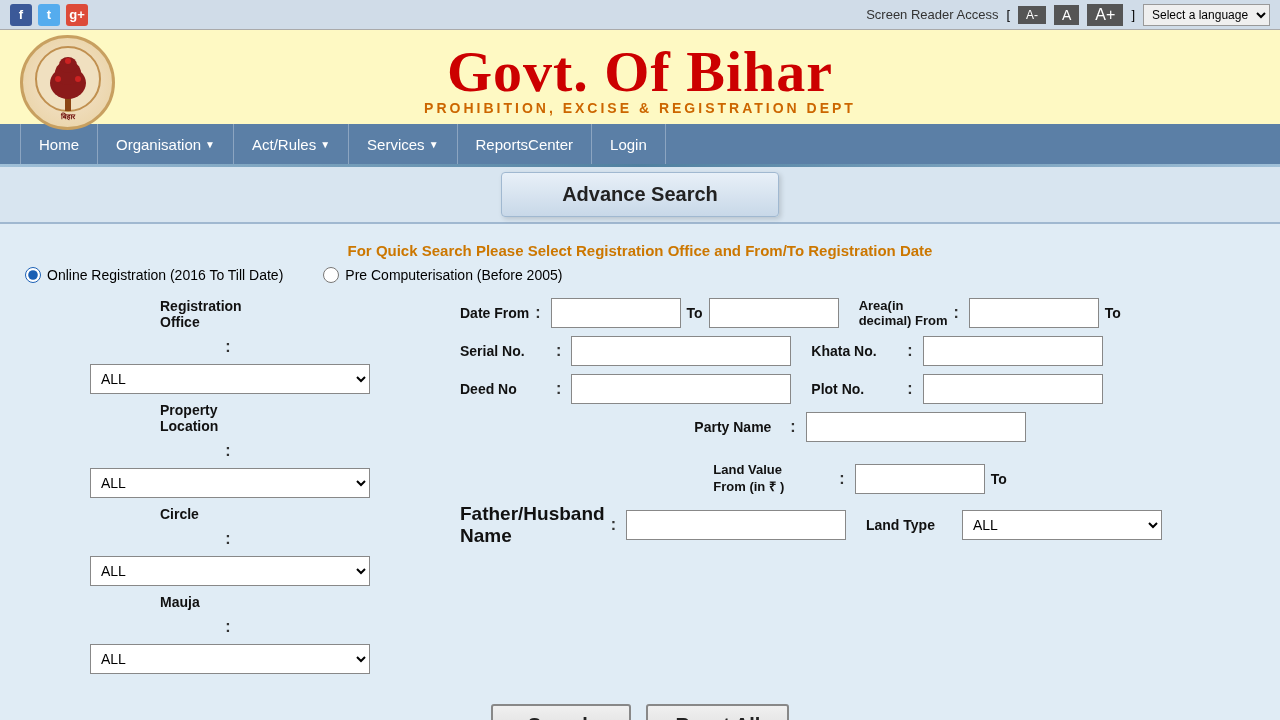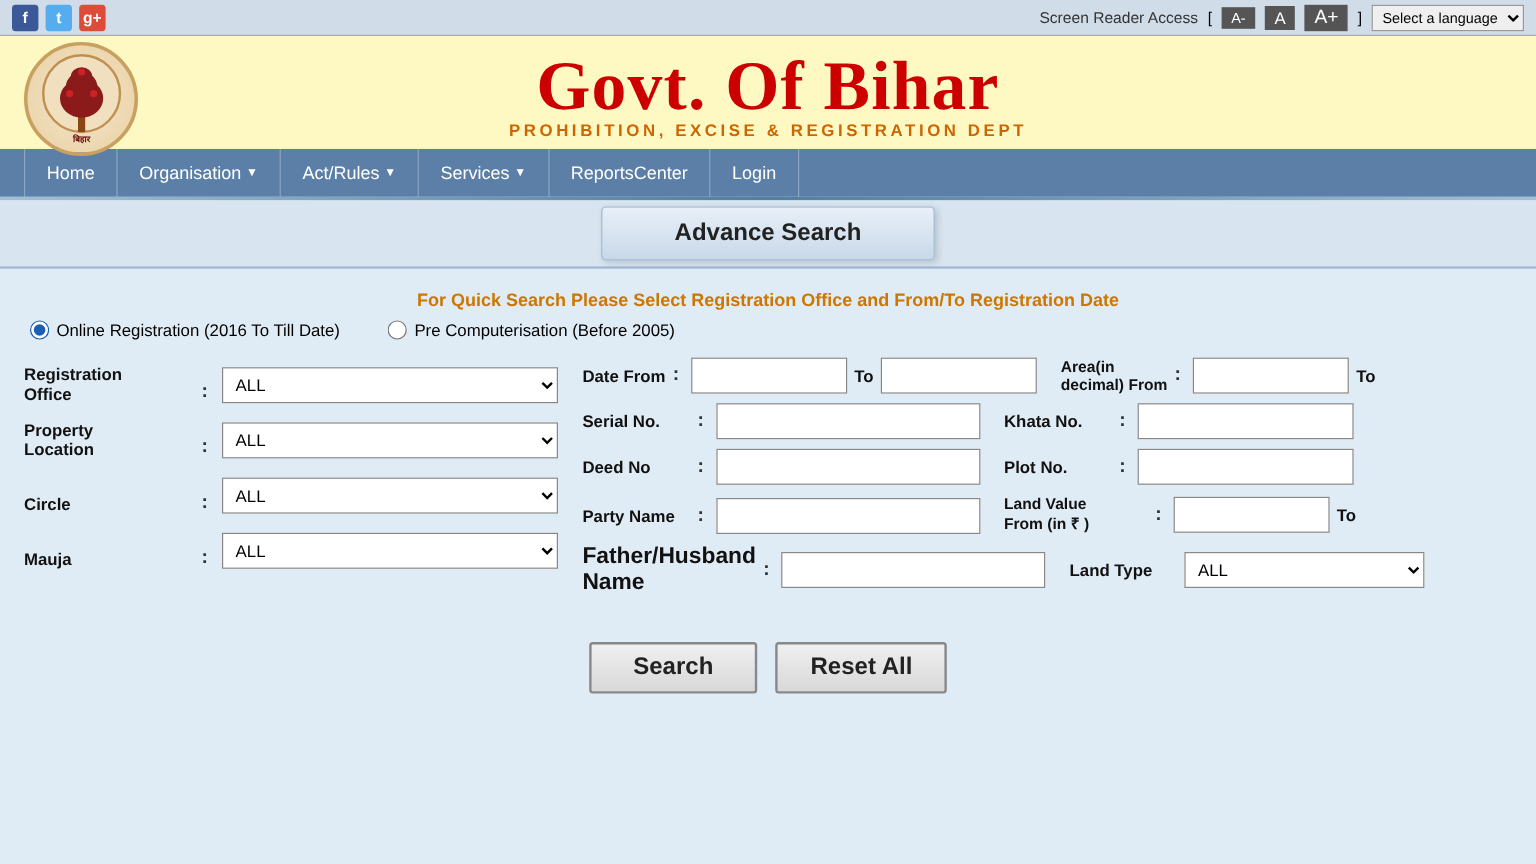--- a/index.html
+++ b/index.html
@@ -107,23 +107,24 @@
       display: flex;
       align-items: center;
       gap: 40px;
       margin: 8px 0 15px 0;
       padding-left: 5px;
     }
     .radio-item { display: flex; align-items: center; gap: 6px; font-size: 14px; cursor: pointer; }
     .radio-item input[type="radio"] { cursor: pointer; accent-color: #1a5fb4; width: 16px; height: 16px; }
     .form-row {
       display: flex;
-      align-items: flex-end;
+      align-items: center;
       gap: 8px;
       min-height: 38px;
+      flex-direction: column;
     }
     .form-label {
       color: #111;
       font-size: 14px;
       font-weight: bold;
       min-width: 140px;
       text-align: left;
     }
     .form-colon { color: #333; font-weight: bold; margin-right: 4px; }
     .form-select {
@@ -366,21 +367,21 @@
           <span class="form-colon">:</span>
           <input type="text" class="form-input" style="width: 220px;">
         </div>
         <div style="display: flex; align-items: center; gap: 6px;">
           <span class="form-label" style="min-width: 90px;">Plot No.</span>
           <span class="form-colon">:</span>
           <input type="text" class="form-input" style="width: 180px;">
         </div>
       </div>
 
-      <div style="display: flex; gap: 20px; align-items: flex-end; margin-bottom: 8px;">
+      <div style="display: flex; gap: 20px; align-items: center; margin-bottom: 8px; flex-direction: column;">
         <div style="display: flex; align-items: center; gap: 6px;">
           <span class="form-label" style="min-width: 90px;">Party Name</span>
           <span class="form-colon">:</span>
           <input type="text" class="form-input" style="width: 220px;">
         </div>
         <div style="display: flex; align-items: center; gap: 6px;">
           <span class="form-label" style="min-width: 120px; font-size: 13px;">Land Value<br>From (in ₹ )</span>
           <span class="form-colon">:</span>
           <input type="text" class="form-input" style="width: 130px;">
           <span class="to-label">To</span>

